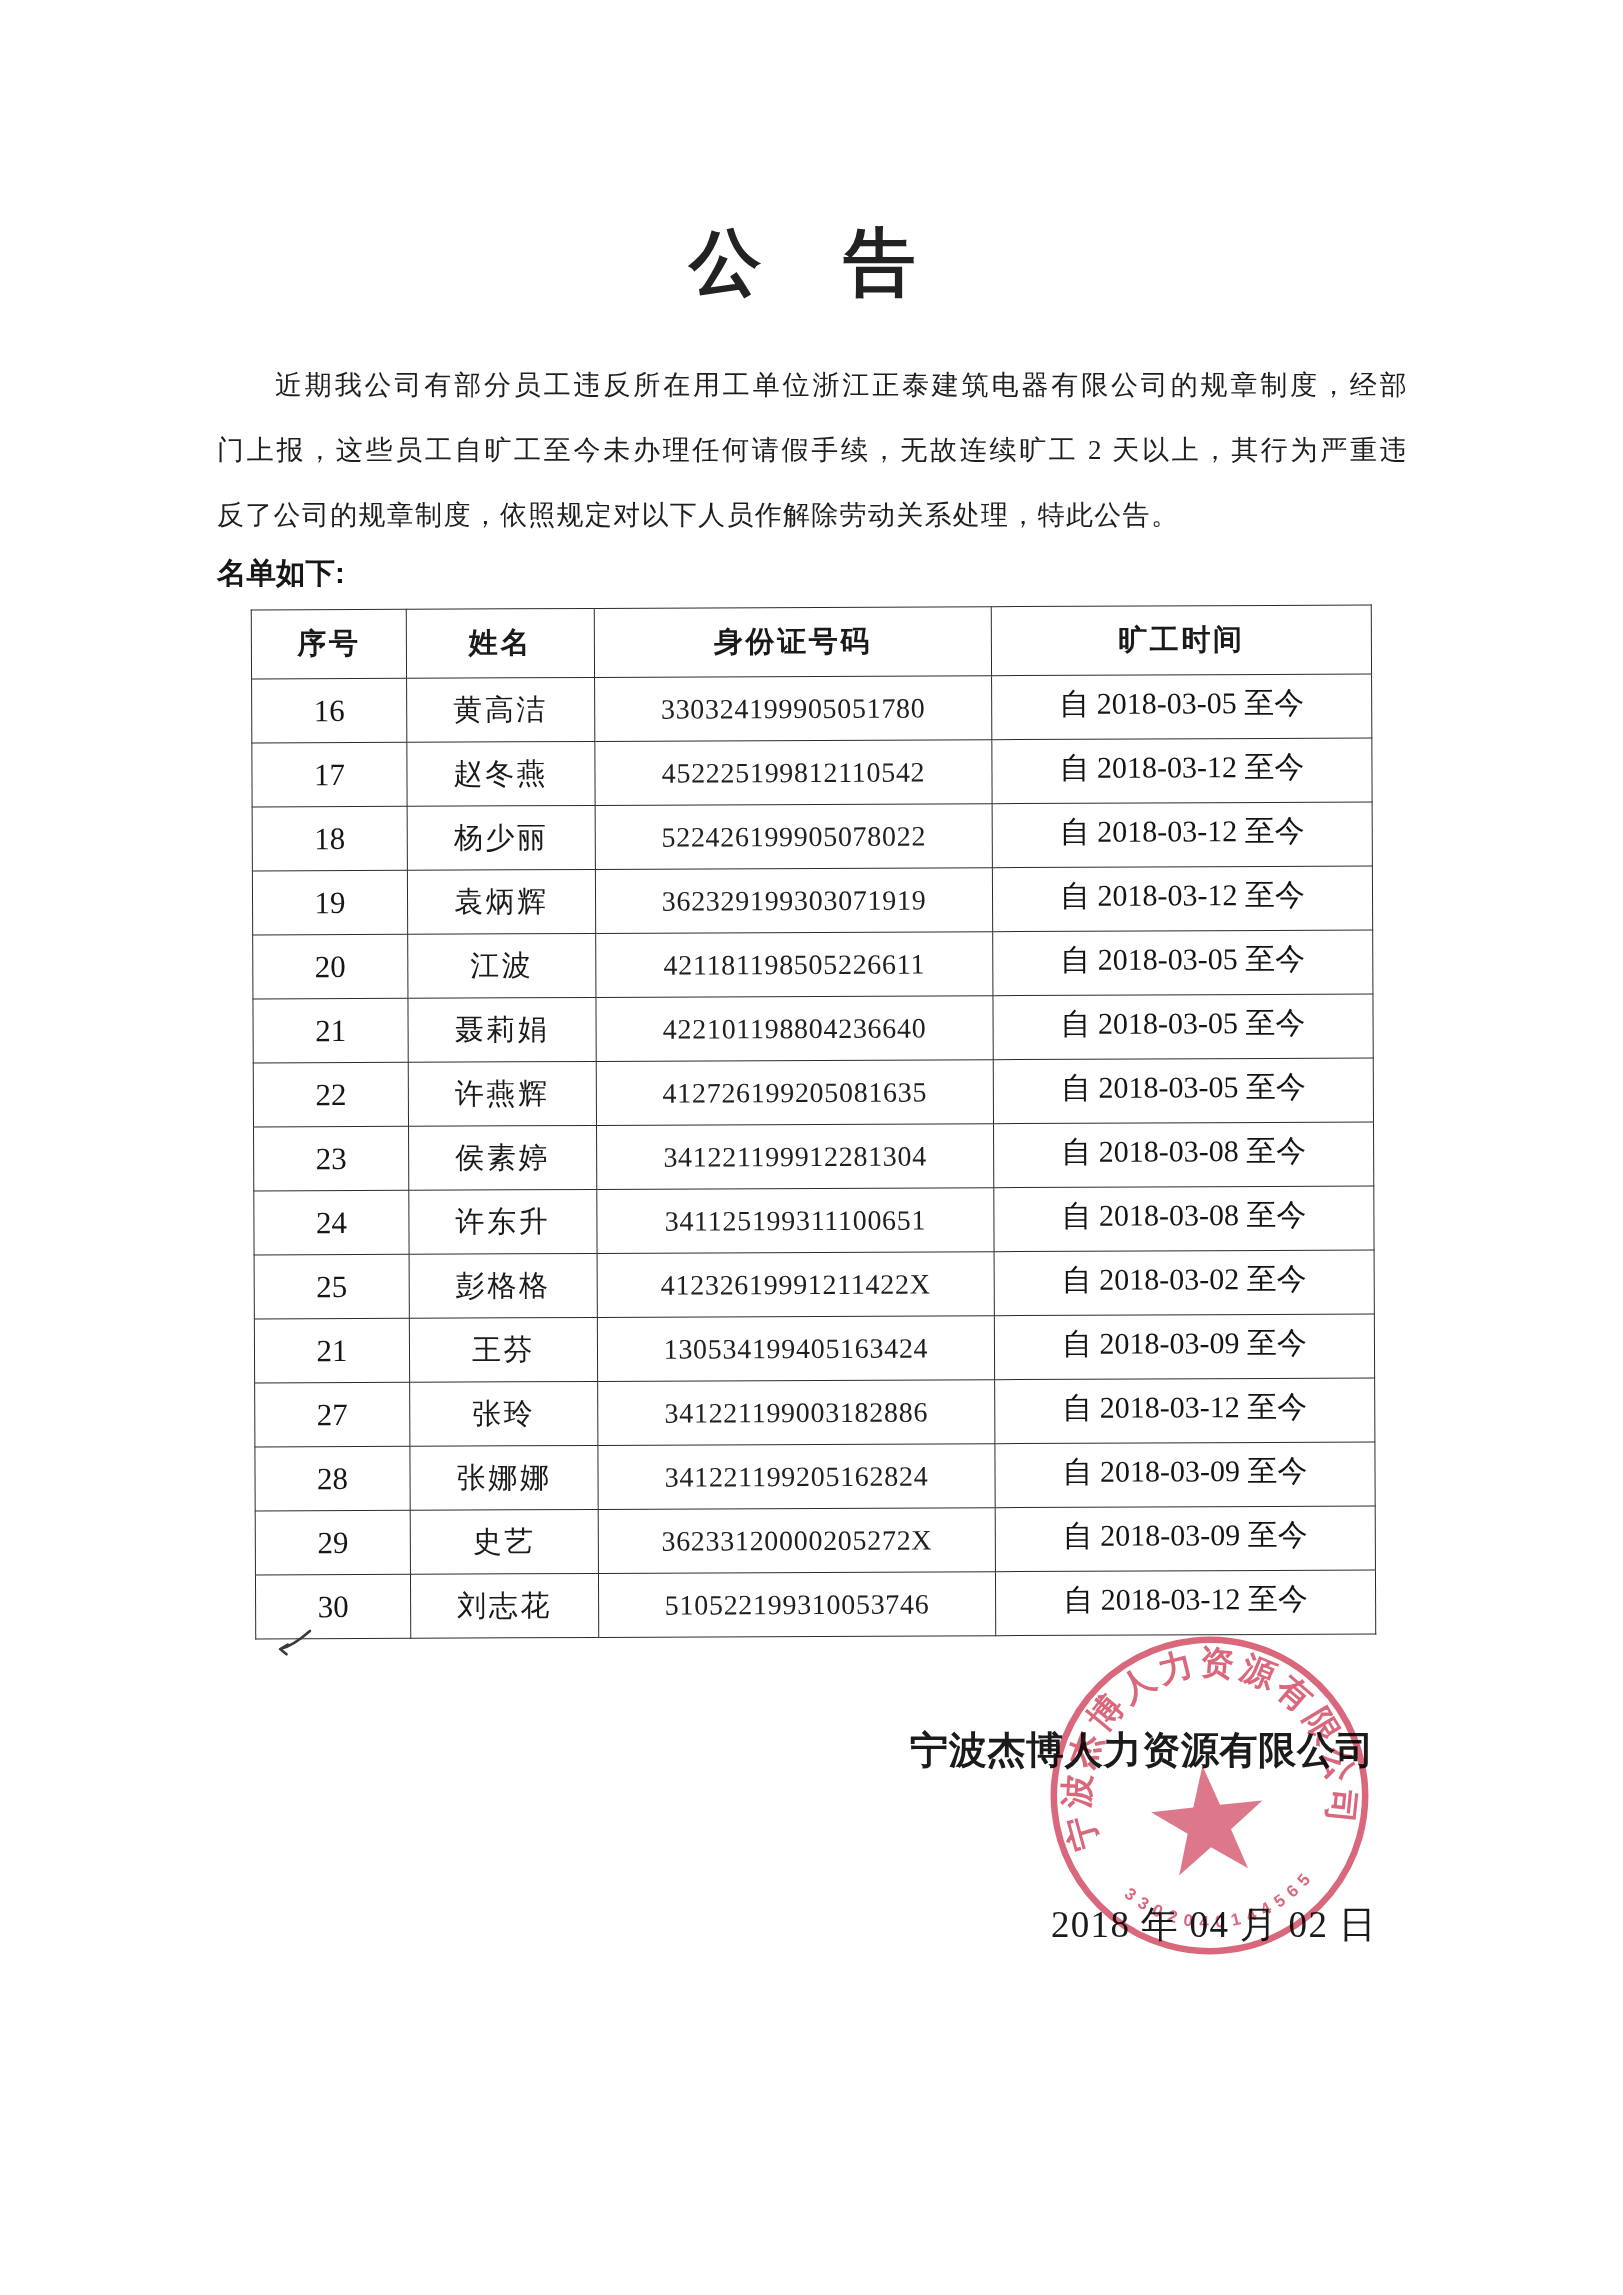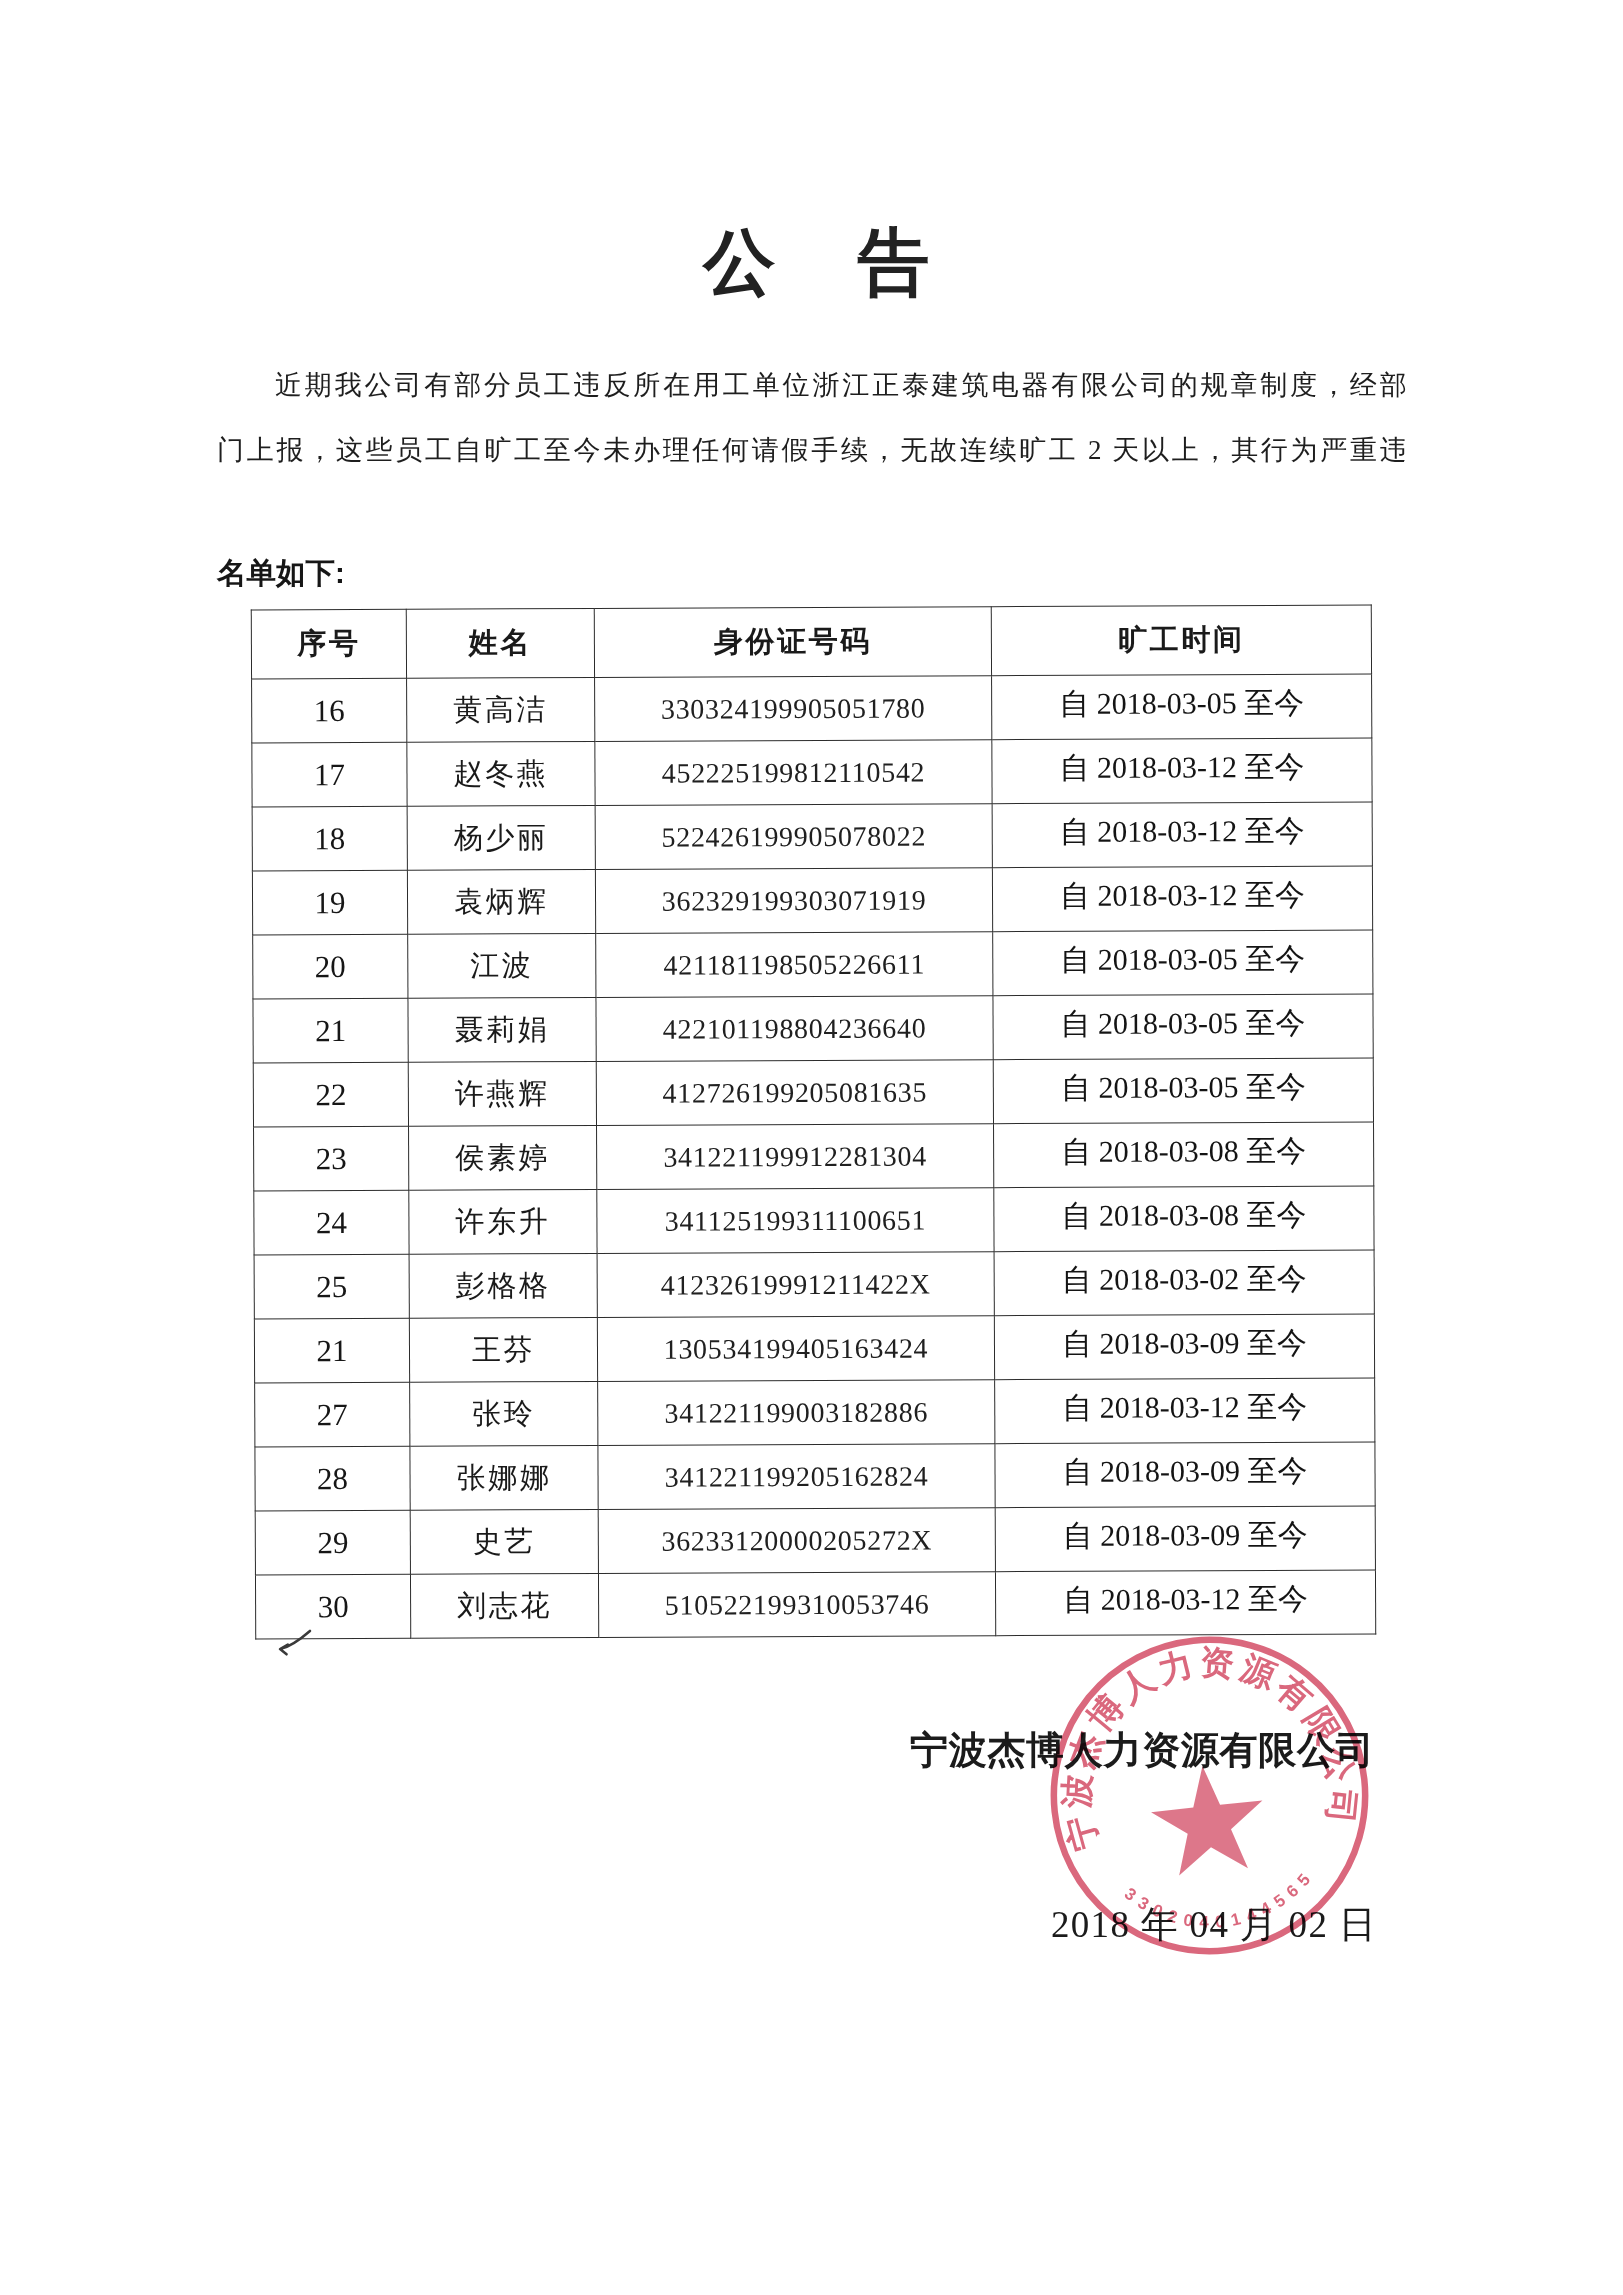--- a/index.html
+++ b/index.html
@@ -8,21 +8,21 @@
     width: 1623px; height: 2295px;
     margin: 0 auto;
     background: #ffffff;
     overflow: hidden;
     font-family: "Liberation Serif", "DejaVu Serif", serif;
     color: #1c1c1c;
   }
 
   .doc-title {
     position: absolute;
-    left: 18px; top: 215px; width: 1602px;
+    left: 4px; top: 215px; width: 1602px;
     text-align: center;
     font-size: 72px;
     font-weight: 700;
     letter-spacing: 5.2px;
     color: #222;
   }
 
   .paragraph {
     position: absolute;
     left: 217px; top: 353px; width: 1191px;
@@ -127,20 +127,21 @@
 </head>
 <body>
 
 <div id="page">
 
   <div class="doc-title">公　告</div>
 
   <div class="paragraph">
     <div class="para-line indent">近期我公司有部分员工违反所在用工单位浙江正泰建筑电器有限公司的规章制度，经部</div>
     <div class="para-line">门上报，这些员工自旷工至今未办理任何请假手续，无故连续旷工 2 天以上，其行为严重违</div>
+    <div class="para-line last">反了公司的规章制度，依照规定对以下人员作解除劳动关系处理，特此公告。</div>
   </div>
 
   <div class="list-label">名单如下:</div>
 
   <table class="roster">
     <colgroup>
       <col class="c-no">
         <col class="c-name">
         <col class="c-id">
         <col class="c-per">

